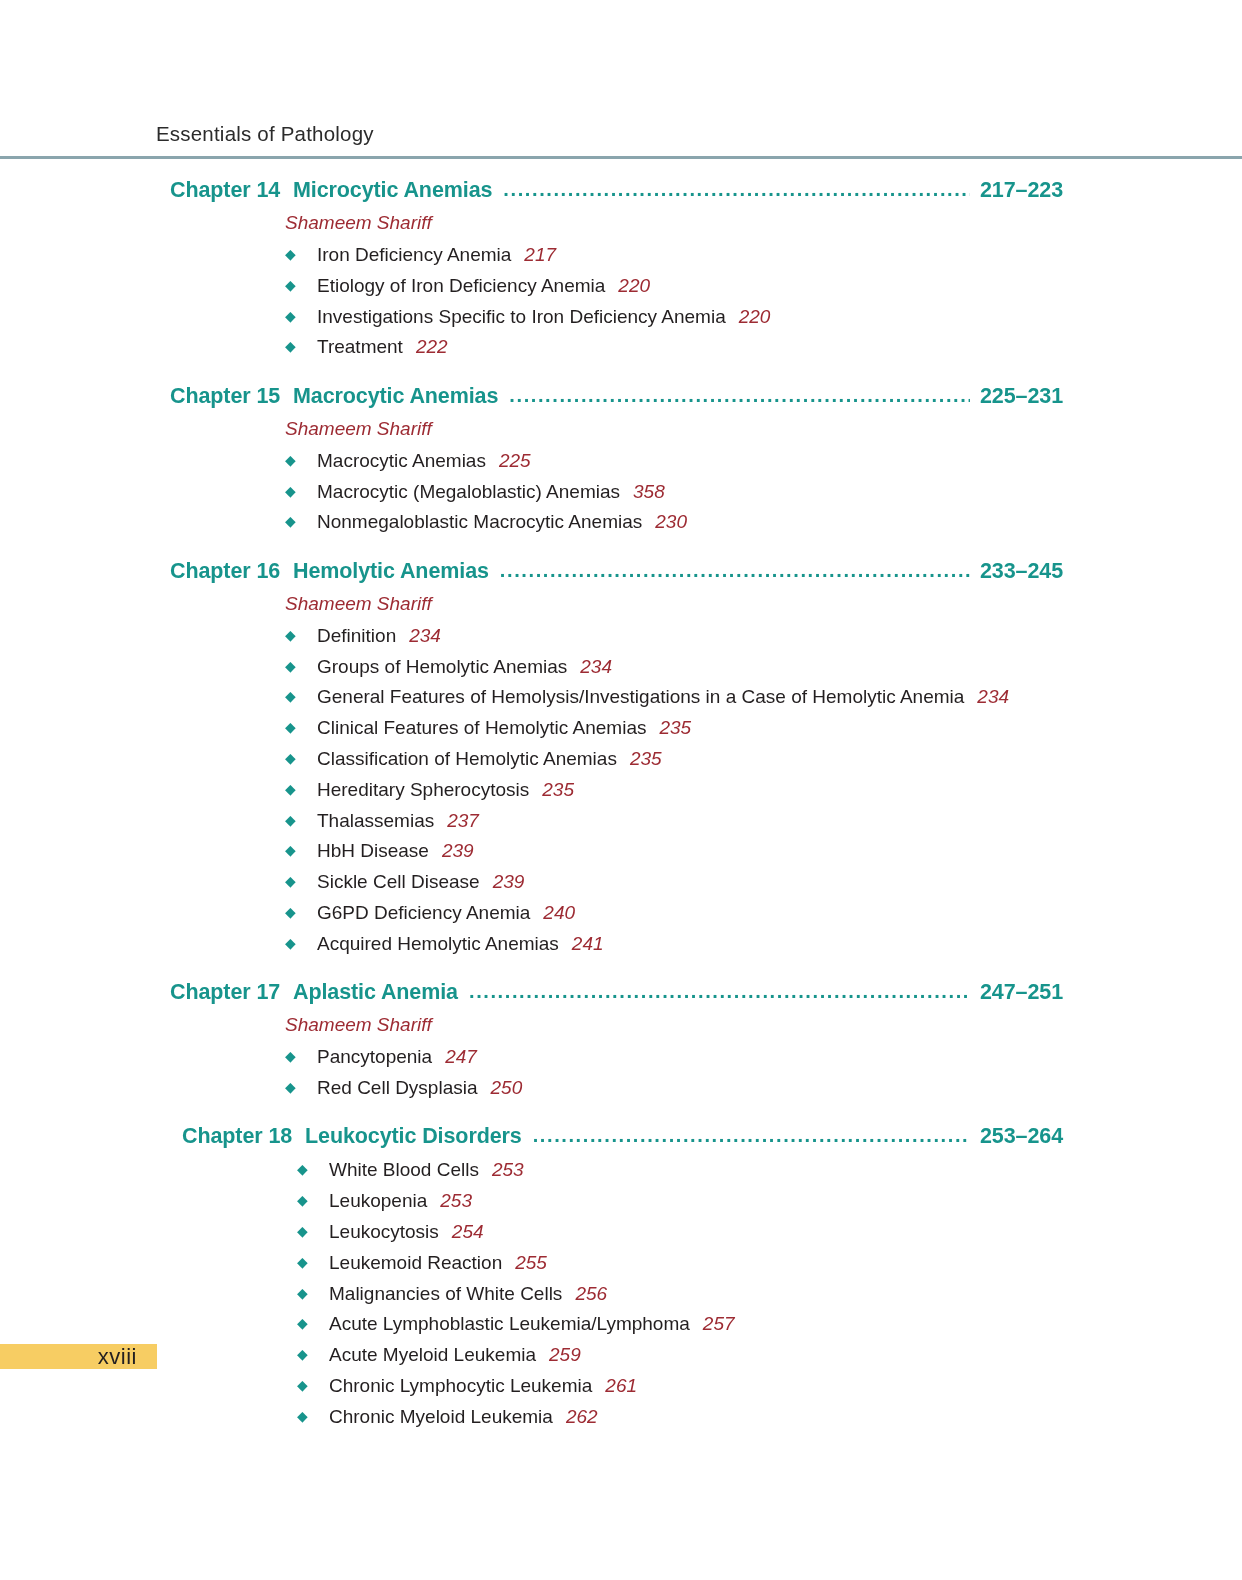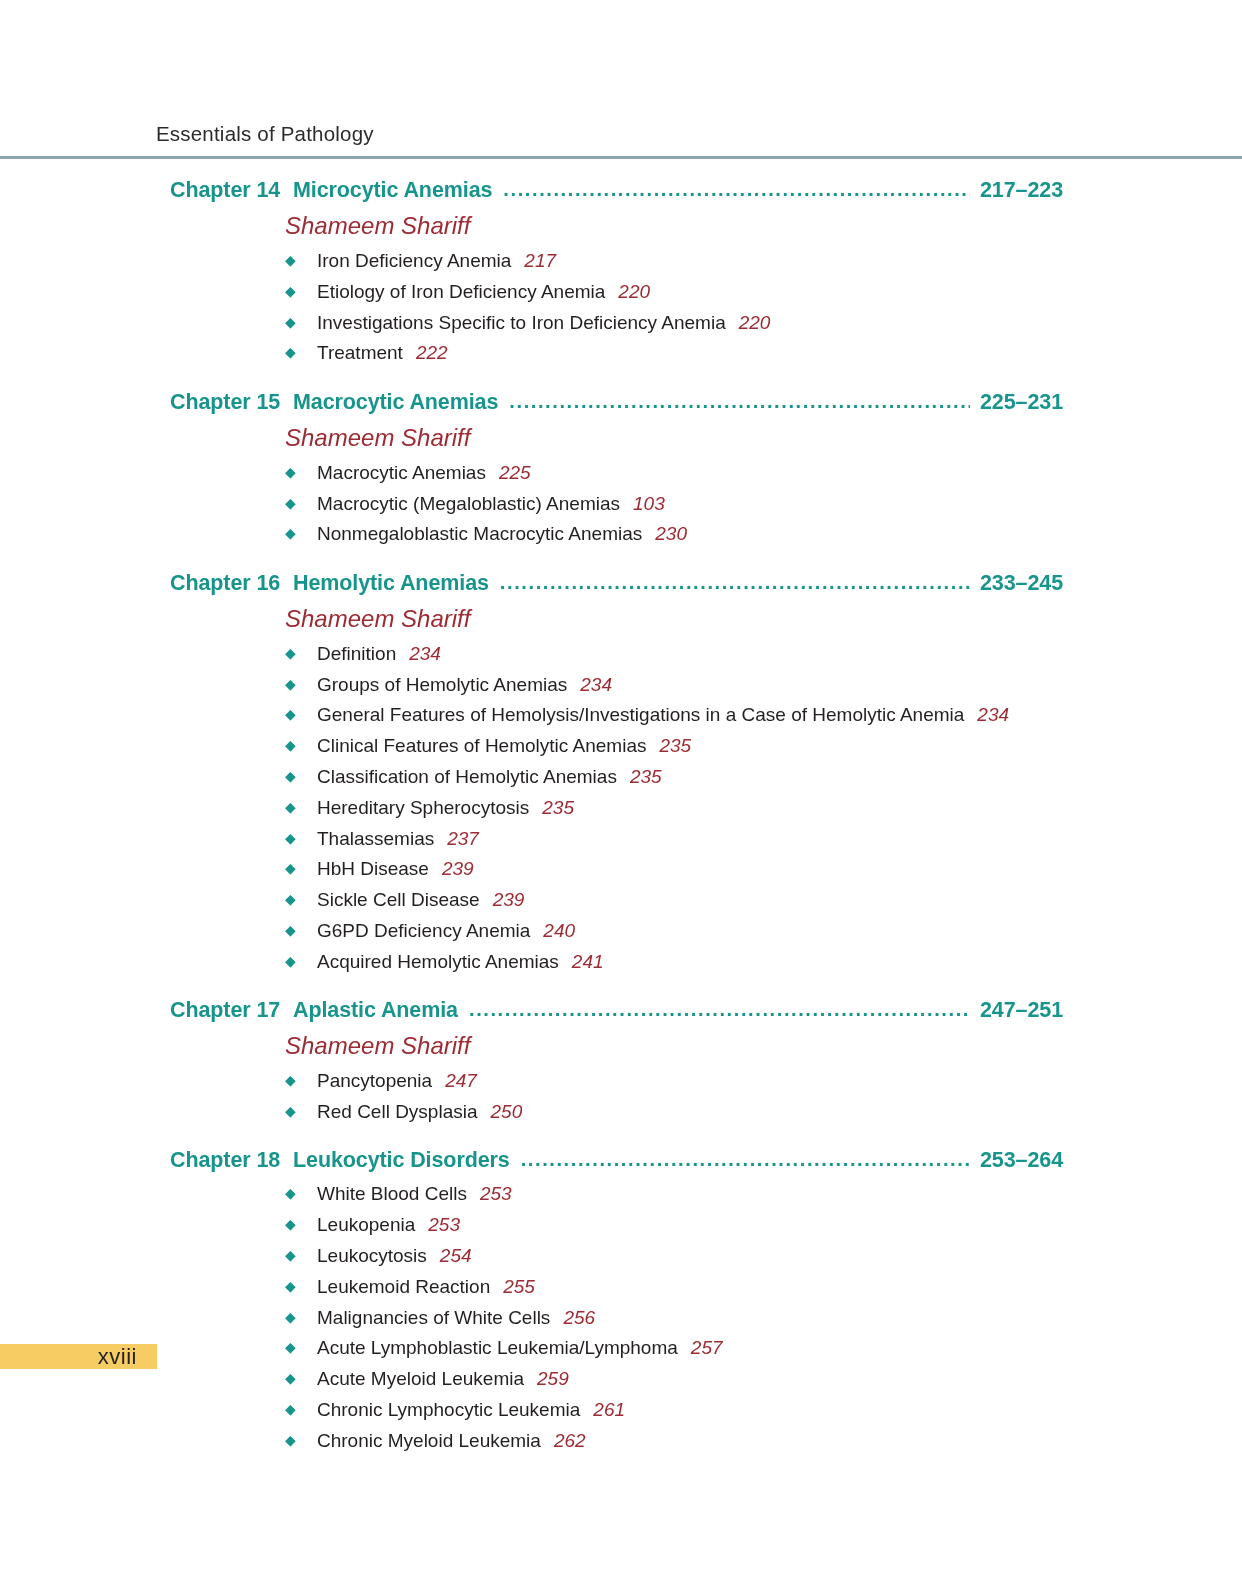--- a/index.html
+++ b/index.html
@@ -44,21 +44,21 @@
   .content {
     position: absolute;
     left: 170px;
     top: 178px;
     width: 893px;
   }
 
   .chapter-block {
     margin-bottom: 24px;
   }
-  .chapter-block:last-child { margin-bottom: 0; }
+  .chapter-block:last-child { margin-bottom: 0; margin-left: 12px; }
 
   
   .chapter-head {
     display: flex;
     align-items: baseline;
     color: #17948c;
     font-weight: bold;
     font-size: 21.5px;
     letter-spacing: -0.1px;
     white-space: nowrap;
@@ -90,21 +90,21 @@
     flex: 0 0 auto;
     padding-left: 1px;
   }
 
   
   .author {
     margin-left: 115px;
     margin-top: 9px;
     color: #9d2b33;
     font-style: italic;
-    font-size: 24px;
+    font-size: 19px;
     font-family: "Liberation Sans", sans-serif;
   }
 
   
   .toc-list {
     list-style: none;
     margin: 9px 0 0 115px;
     padding: 0;
   }
   .toc-item {
@@ -205,21 +205,21 @@
         <div class="author">Shameem Shariff</div>
         <ul class="toc-list">
           <li class="toc-item">
             <span class="bullet">◆</span>
             <span class="item-label">Macrocytic Anemias</span>
             <span class="item-page">225</span>
           </li>
           <li class="toc-item">
             <span class="bullet">◆</span>
             <span class="item-label">Macrocytic (Megaloblastic) Anemias</span>
-            <span class="item-page">103</span>
+            <span class="item-page">358</span>
           </li>
           <li class="toc-item">
             <span class="bullet">◆</span>
             <span class="item-label">Nonmegaloblastic Macrocytic Anemias</span>
             <span class="item-page">230</span>
           </li>
         </ul>
       </div>
       <div class="chapter-block">
         <div class="chapter-head">

